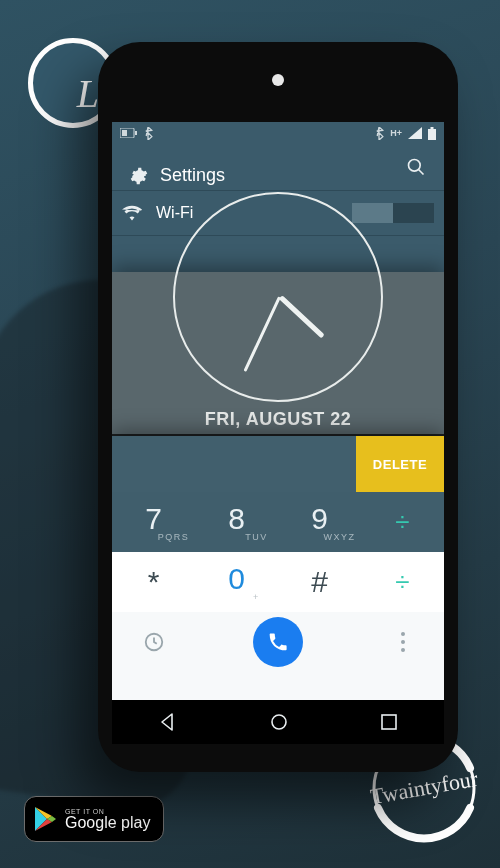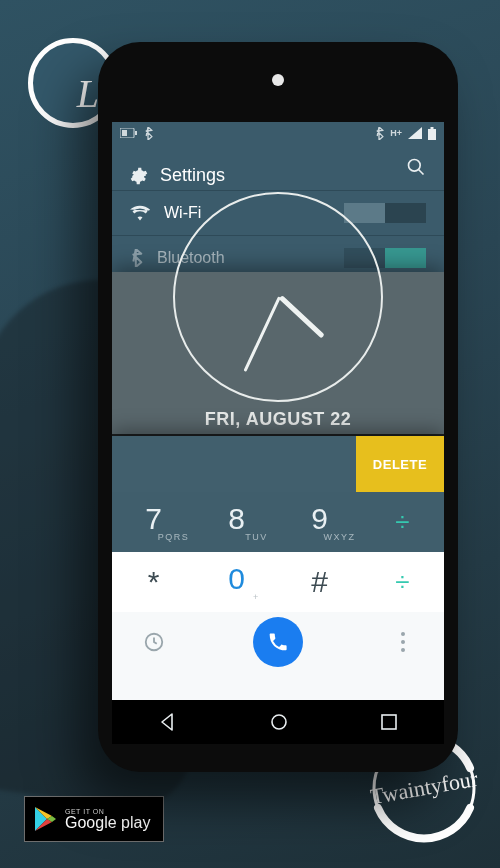--- a/index.html
+++ b/index.html
@@ -51,21 +51,21 @@
   
   .status{height:22px;background:#3b5b6b;display:flex;align-items:center;padding:0 8px;justify-content:space-between;}
   .status .left,.status .right{display:flex;align-items:center;gap:6px;}
   .ico{display:inline-flex;align-items:center;justify-content:center;}
   .ico svg{display:block;}
 
   
   .settings-head{height:46px;display:flex;align-items:center;justify-content:space-between;padding:0 18px;}
   .settings-head .lbl{display:flex;align-items:center;gap:12px;font-size:18px;font-weight:300;margin-top:17px;}
 
-  .row{height:44px;display:flex;align-items:center;justify-content:space-between;padding:0 18px;}
+  .row{height:44px;display:flex;align-items:center;justify-content:space-between;padding:0 10px;}
   .row .lbl{display:flex;align-items:center;gap:14px;font-size:16px;}
   .toggle{width:82px;height:20px;background:#2b4450;position:relative;}
   .toggle .knob{position:absolute;top:0;bottom:0;width:41px;background:#5c7a88;}
   .toggle.off .knob{left:0;}
   .toggle.on .knob{right:0;background:#35c9b0;}
 
   .divider{height:1px;background:#2e4a58;}
 
   
   .card-clock{position:absolute;left:0;right:0;top:150px;height:204px;background:#59676c;box-shadow:0 -6px 18px rgba(0,0,0,.35);}
@@ -94,21 +94,21 @@
   .rmid .key .num{color:#3d4b52;}
   .rmid .zero .num{color:#1f8bdd;}
   .rmid .op{font-size:26px;color:#35c9b0;}
   .rmid .key .sub{color:#8b989e;}
   .callbtn{width:50px;height:50px;border-radius:50%;background:#1a7df0;display:flex;align-items:center;justify-content:center;}
 
   
   .navbar{position:absolute;left:14px;right:14px;bottom:28px;height:44px;background:#000;display:flex;align-items:center;justify-content:space-around;}
 
   
-  .gplay{position:absolute;left:24px;bottom:26px;width:140px;height:46px;background:#000;border:1px solid #6e6e6e;border-radius:0;display:flex;align-items:center;gap:8px;padding:0 8px;z-index:4;}
+  .gplay{position:absolute;left:24px;bottom:26px;width:140px;height:46px;background:#000;border:1px solid #6e6e6e;border-radius:12px;display:flex;align-items:center;gap:8px;padding:0 8px;z-index:4;}
   .gplay .txt{display:flex;flex-direction:column;line-height:1;}
   .gplay .t1{font-size:7px;letter-spacing:.5px;color:#ddd;}
   .gplay .t2{font-size:16px;color:#fff;}
 
   
   .brand{position:absolute;right:16px;bottom:20px;width:120px;height:120px;display:flex;align-items:center;justify-content:center;z-index:4;color:#fff;}
   .brand svg{position:absolute;inset:0;}
   .brand .word{font-family:"Brush Script MT","Segoe Script",cursive;font-size:22px;transform:rotate(-10deg);}
 </style>
 </head>
@@ -189,33 +189,20 @@
         </span>
         <span>Wi-Fi</span>
       </div>
       <div class="toggle off">
           <div class="knob"></div>
         </div>
     </div>
 
     <div class="divider"></div>
 
-    <div class="row" style="opacity:.55">
-      <div class="lbl">
-        <span class="ico">
-          <svg width="13" height="18" viewBox="0 0 9 13">
-              <path d="M4 0v13l4-3.4L2.2 4 8 3.4 4 0 2.2 9" fill="none" stroke="#cfd8dc" stroke-width="1.4" stroke-linejoin="round"></path>
-            </svg>
-        </span>
-        <span>Bluetooth</span>
-      </div>
-      <div class="toggle on">
-          <div class="knob"></div>
-        </div>
-    </div>
 
     <div class="card-clock">
       <div class="clock-face">
         <div class="clock-hand h1"></div>
         <div class="clock-hand h2"></div>
       </div>
       <div class="date-label">FRI, AUGUST 22</div>
       <div class="action-bar">
         <div class="act">
           <span class="ico">

